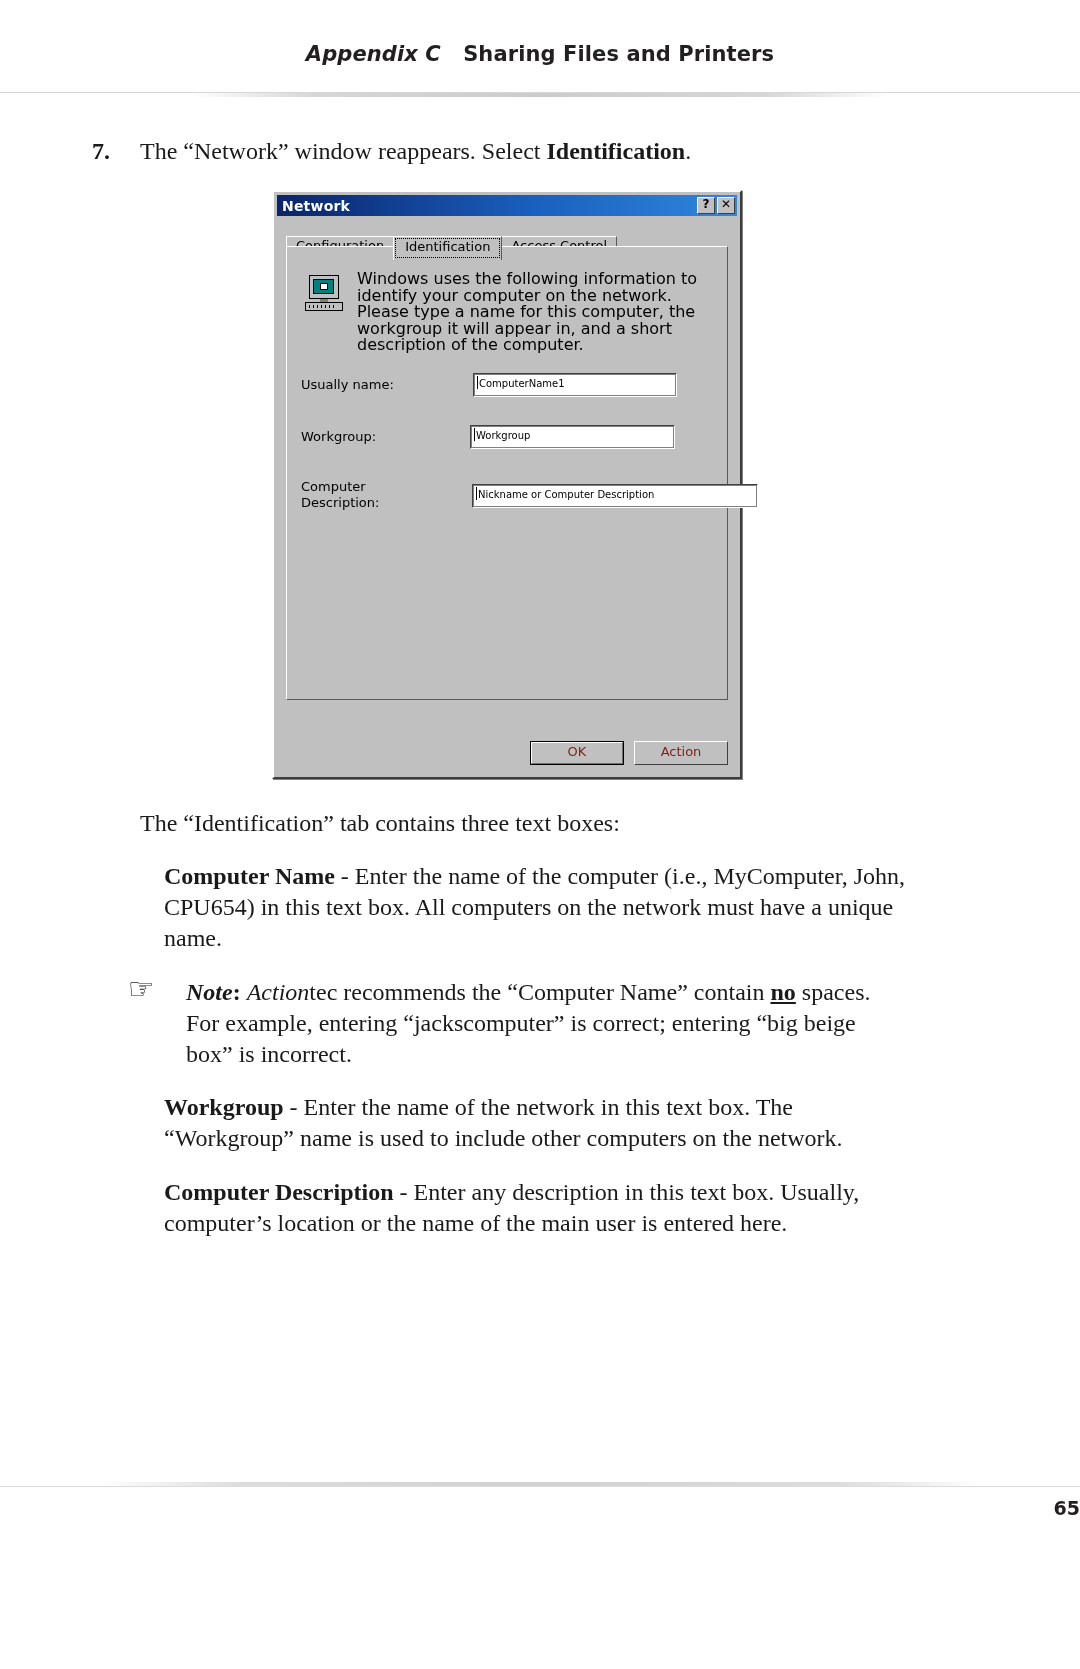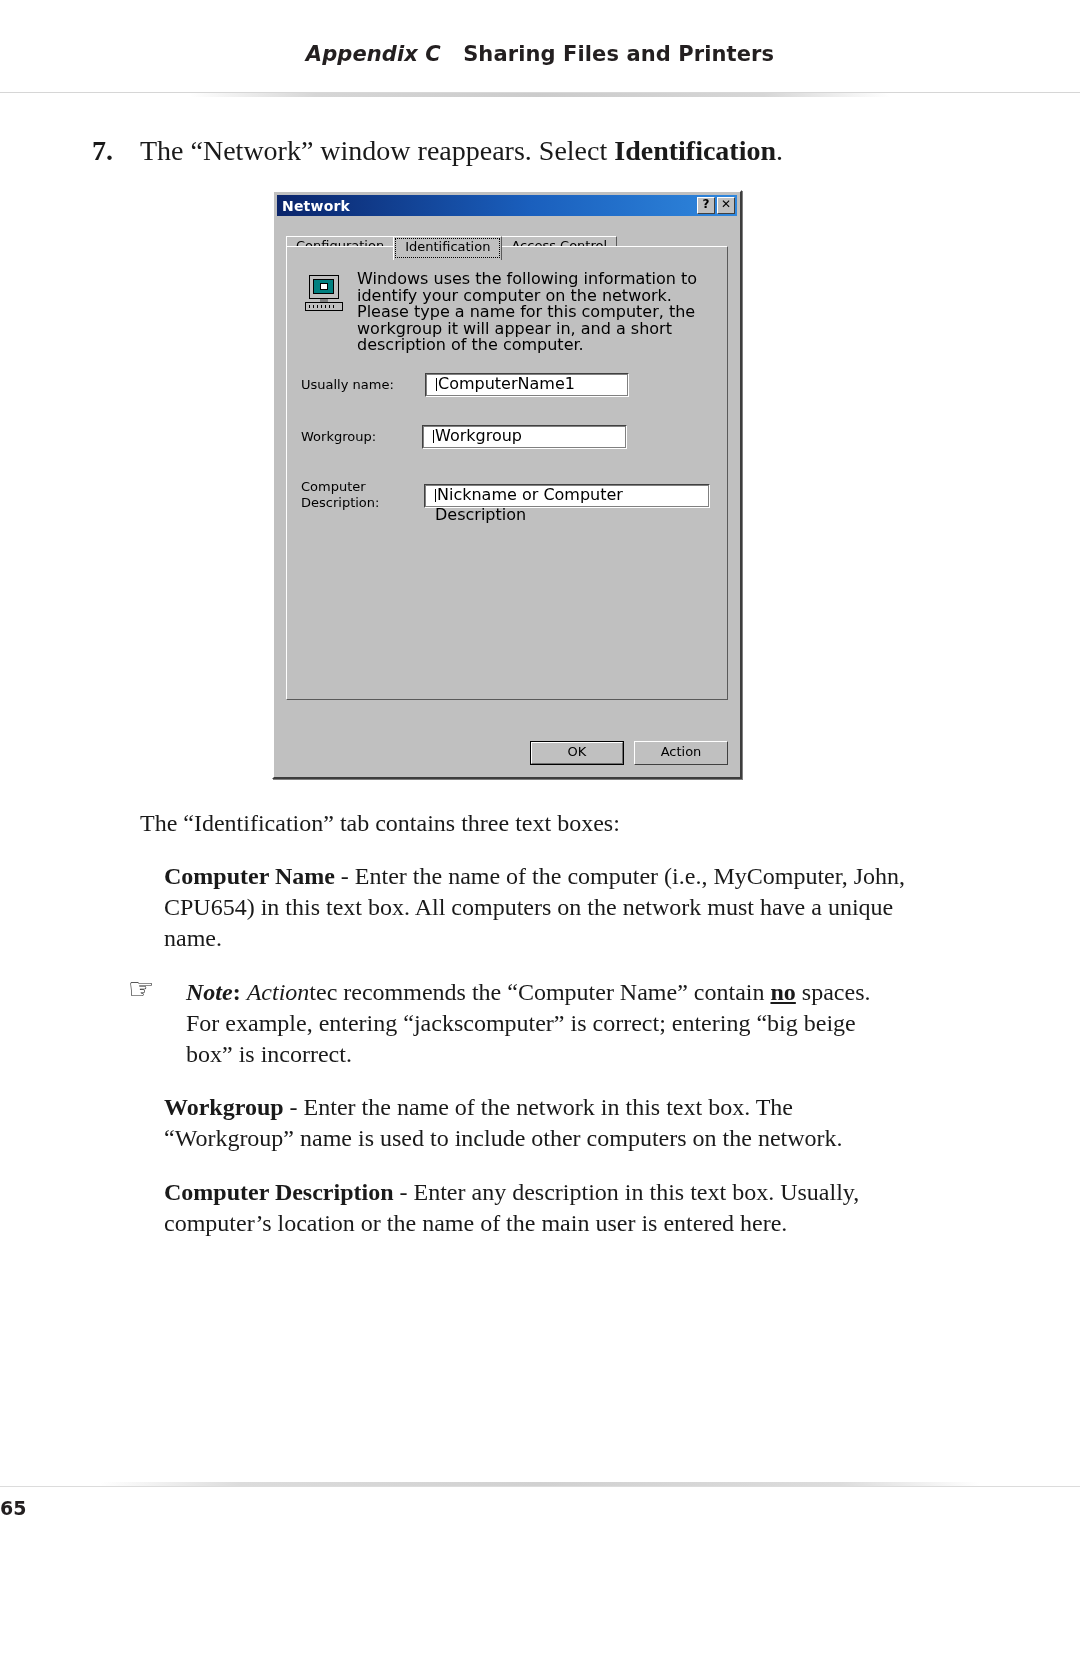--- a/index.html
+++ b/index.html
@@ -55,21 +55,21 @@
     height: 4px;
     background: linear-gradient(to right, rgba(255,255,255,0) 0%, rgba(120,120,120,0.30) 18%, rgba(120,120,120,0.38) 50%, rgba(120,120,120,0.30) 82%, rgba(255,255,255,0) 100%);
   }
 
   
   .step {
     position: absolute;
     top: 136px;
     left: 92px;
     width: 860px;
-    font-size: 28px;
+    font-size: 24px;
     line-height: 30px;
   }
   .step .num {
     display: inline-block;
     width: 48px;
     font-weight: bold;
   }
   .step .bold {
     font-weight: bold;
   }
@@ -267,26 +267,27 @@
   }
   .field-input {
     position: absolute;
     background: #ffffff;
     border-top: 1.5px solid #404040;
     border-left: 1.5px solid #404040;
     border-right: 1.5px solid #ffffff;
     border-bottom: 1.5px solid #ffffff;
     box-sizing: border-box;
     font-family: "DejaVu Sans", sans-serif;
-    font-size: 16px;
+    font-size: 10px;
     line-height: 20px;
-    padding: 0 10px;
+    padding: 0 3px;
     color: #000000;
     outline: 1px solid #808080;
     outline-offset: -2px;
+    margin-left: 48px;
   }
   .field-input .caret {
     display: inline-block;
     width: 1px;
     height: 13px;
     background: #000;
     vertical-align: -2px;
     margin-right: 1px;
   }
 
@@ -303,21 +304,21 @@
     background: #c0c0c0;
     border-top: 1.5px solid #ffffff;
     border-left: 1.5px solid #ffffff;
     border-right: 1.5px solid #404040;
     border-bottom: 1.5px solid #404040;
     box-sizing: border-box;
     font-family: "DejaVu Sans", sans-serif;
     font-size: 13px;
     line-height: 20px;
     text-align: center;
-    color: #000000;
+    color: #7f1d1d;
   }
   .dlg-btn.default {
     border: 1.5px solid #000000;
     position: relative;
   }
   .dlg-btn.default .inner {
     position: absolute;
     top: 0px; left: 0px; right: 0px; bottom: 0px;
     border-top: 1.5px solid #ffffff;
     border-left: 1.5px solid #ffffff;
@@ -376,21 +377,21 @@
     left: 0;
     width: 1080px;
     height: 1px;
     background: #dcdcdc;
   }
   .page-number {
     position: absolute;
     top: 1497px;
     left: 0;
     width: 1080px;
-    text-align: left;
+    text-align: right;
     font-family: "DejaVu Sans", sans-serif;
     font-weight: bold;
     font-size: 19px;
     color: #231f20;
   }
 </style>
 </head>
 <body>
 
 <div class="page-header">

